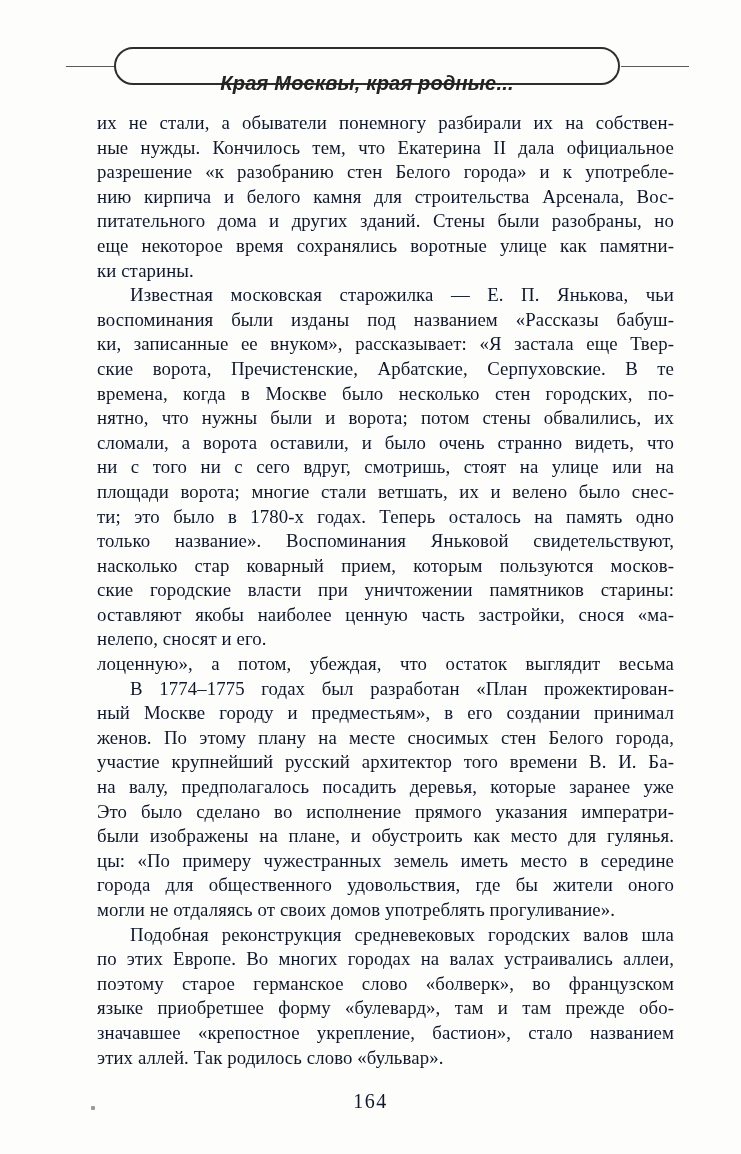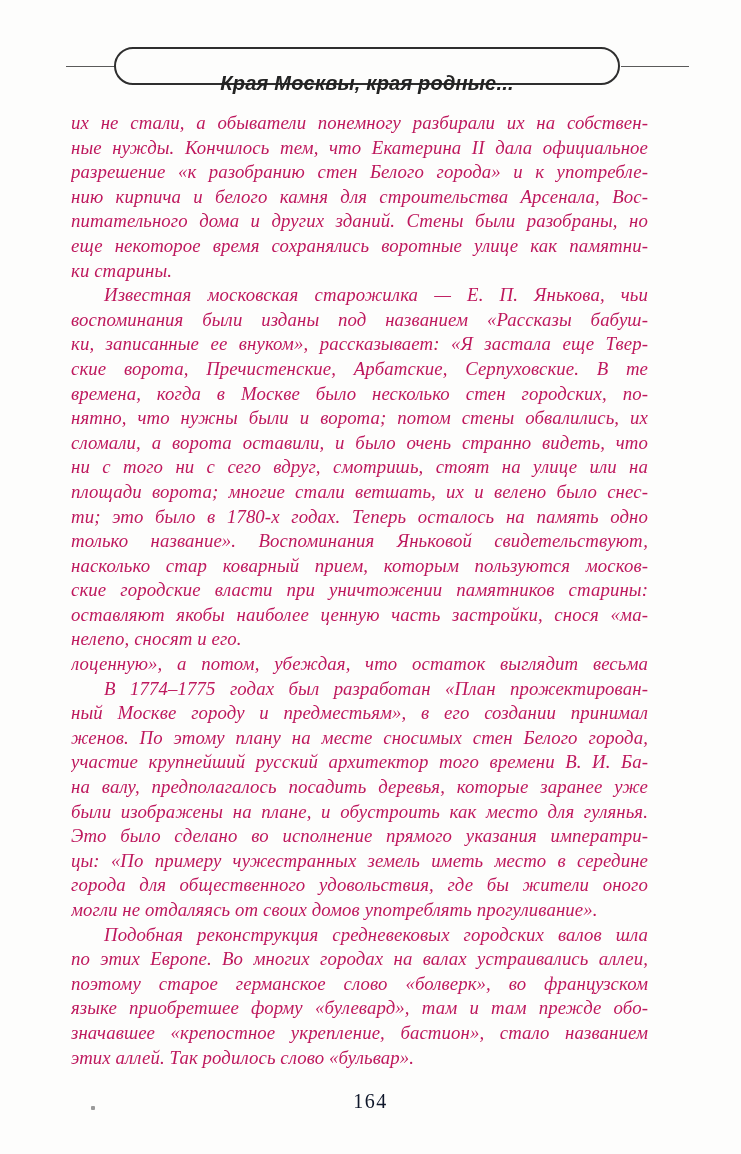--- a/index.html
+++ b/index.html
@@ -39,27 +39,26 @@
     font-size: 20px;
     letter-spacing: 0.2px;
     color: #232323;
     transform: translateY(-1px);
     margin-top: 36px;
   }
 
   
   .body-text {
     position: absolute;
-    left: 71px; top: 111px;
+    left: 97px; top: 111px;
     width: 577px;
     font-size: 18.8px;
     line-height: 24.6px;
-    color: #be185d;
+    color: #0f172a;
     letter-spacing: 0.1px;
-    font-style: italic;
   }
   .line {
     text-align: justify;
     text-align-last: justify;
     height: 24.6px;
     overflow: hidden;
   }
   .line.indent { text-indent: 33px; }
   .line.end { text-align: left; text-align-last: left; }
 
@@ -116,22 +115,22 @@
       <div class="line">насколько стар коварный прием, которым пользуются москов-</div>
       <div class="line">ские городские власти при уничтожении памятников старины:</div>
       <div class="line">оставляют якобы наиболее ценную часть застройки, снося «ма-</div>
       <div class="line end">нелепо, сносят и его.</div>
       <div class="line">лоценную», а потом, убеждая, что остаток выглядит весьма</div>
       <div class="line indent">В 1774–1775 годах был разработан «План прожектирован-</div>
       <div class="line">ный Москве городу и предместьям», в его создании принимал</div>
       <div class="line">женов. По этому плану на месте сносимых стен Белого города,</div>
       <div class="line">участие крупнейший русский архитектор того времени В. И. Ба-</div>
       <div class="line">на валу, предполагалось посадить деревья, которые заранее уже</div>
+      <div class="line">Это было сделано во исполнение прямого указания императри-</div>
       <div class="line">были изображены на плане, и обустроить как место для гулянья.</div>
-      <div class="line">Это было сделано во исполнение прямого указания императри-</div>
       <div class="line">цы: «По примеру чужестранных земель иметь место в середине</div>
       <div class="line">города для общественного удовольствия, где бы жители оного</div>
       <div class="line end">могли не отдаляясь от своих домов употреблять прогуливание».</div>
       <div class="line indent">Подобная реконструкция средневековых городских валов шла</div>
       <div class="line">по этих Европе. Во многих городах на валах устраивались аллеи,</div>
       <div class="line">поэтому старое германское слово «болверк», во французском</div>
       <div class="line">языке приобретшее форму «булевард», там и там прежде обо-</div>
       <div class="line">значавшее «крепостное укрепление, бастион», стало названием</div>
       <div class="line end">этих аллей. Так родилось слово «бульвар».</div>
     </div>

